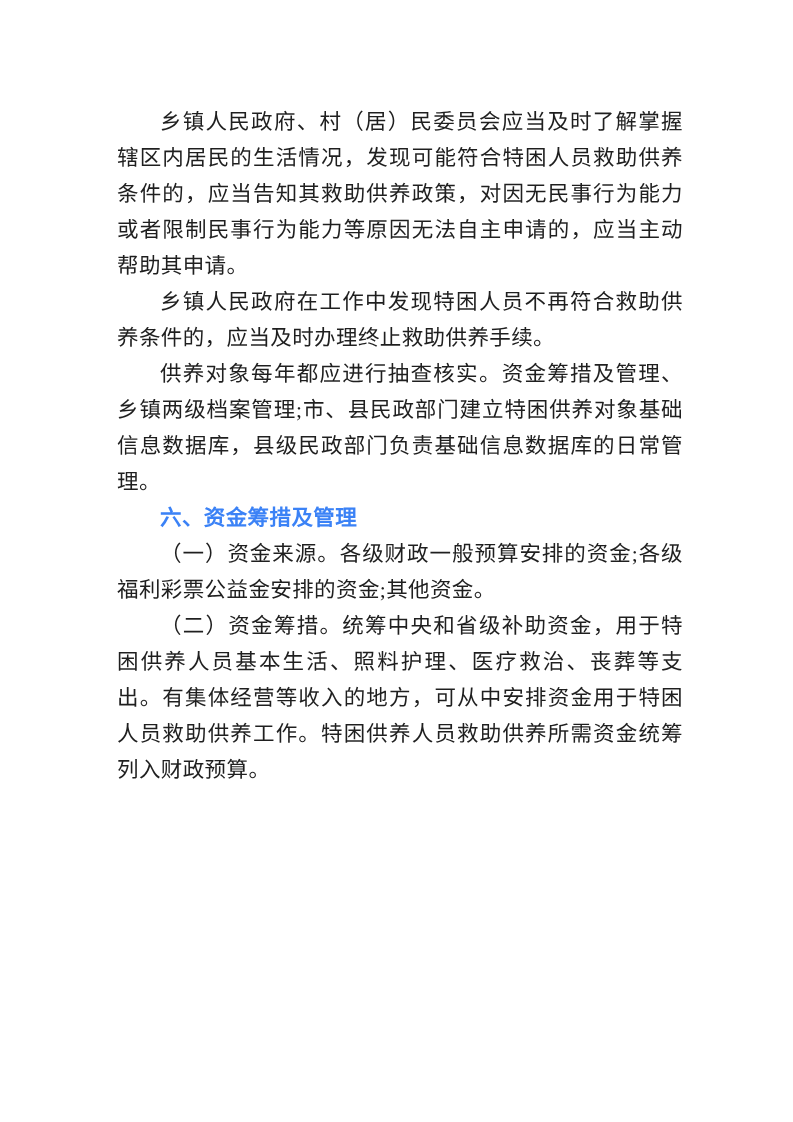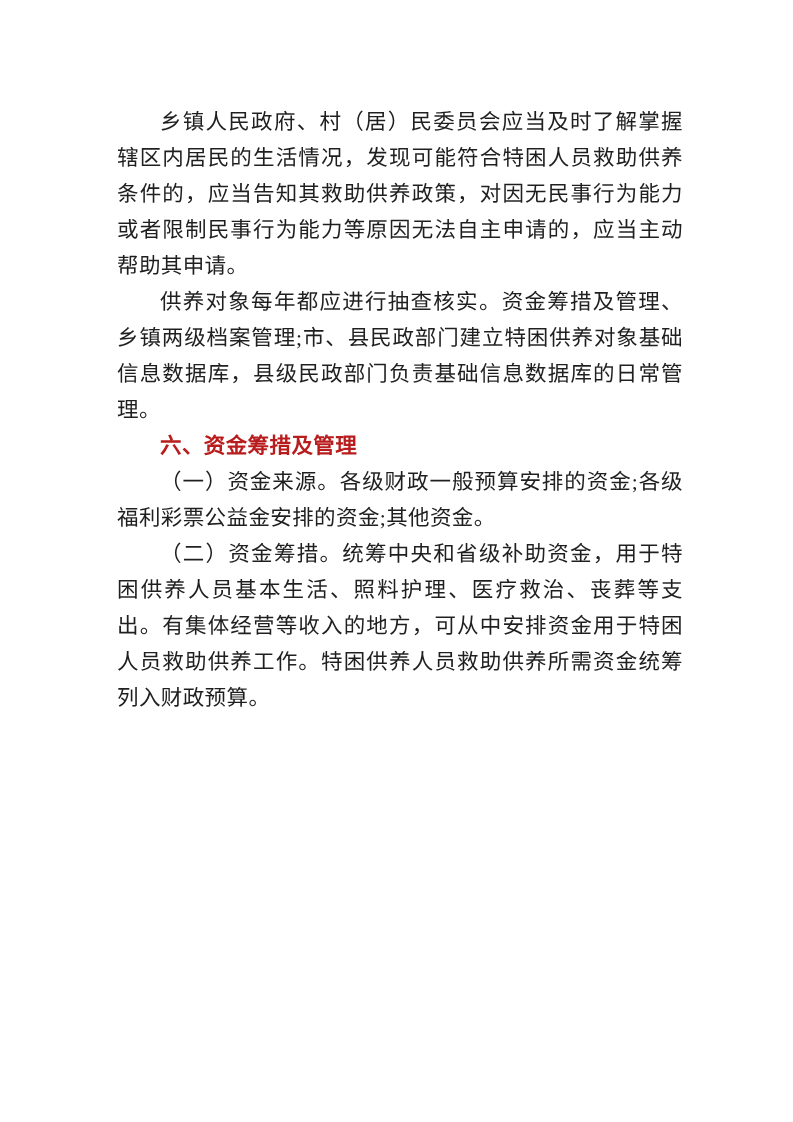--- a/index.html
+++ b/index.html
@@ -35,40 +35,41 @@
   }
   .content h2.section-heading {
     margin: 0;
     padding: 0;
     font-size: 21.5px;
     line-height: 36px;
     font-weight: 700;
     text-indent: 2em;
     letter-spacing: 0.4px;
     font-family: "Liberation Sans", "DejaVu Sans", sans-serif;
-    color: #b91c1c;
+    color: #3b82f6;
   }
   .footer {
     position: absolute;
     left: 0;
     top: 1036px;
     width: 100%;
     text-align: center;
     font-size: 13px;
     line-height: 18px;
     color: #333333;
     font-family: "Liberation Serif", "DejaVu Serif", serif;
   }
 </style>
 </head>
 <body>
 
 <div class="page">
   <div class="content">
     <p>乡镇人民政府、村（居）民委员会应当及时了解掌握辖区内居民的生活情况，发现可能符合特困人员救助供养条件的，应当告知其救助供养政策，对因无民事行为能力或者限制民事行为能力等原因无法自主申请的，应当主动帮助其申请。</p>
+    <p>乡镇人民政府在工作中发现特困人员不再符合救助供养条件的，应当及时办理终止救助供养手续。</p>
     <p>供养对象每年都应进行抽查核实。资金筹措及管理、乡镇两级档案管理;市、县民政部门建立特困供养对象基础信息数据库，县级民政部门负责基础信息数据库的日常管理。</p>
     <h2 class="section-heading">六、资金筹措及管理</h2>
     <p>（一）资金来源。各级财政一般预算安排的资金;各级福利彩票公益金安排的资金;其他资金。</p>
     <p>（二）资金筹措。统筹中央和省级补助资金，用于特困供养人员基本生活、照料护理、医疗救治、丧葬等支出。有集体经营等收入的地方，可从中安排资金用于特困人员救助供养工作。特困供养人员救助供养所需资金统筹列入财政预算。</p>
   </div>
 
   <div class="footer">
     <span>7</span>
   </div>
 </div>

